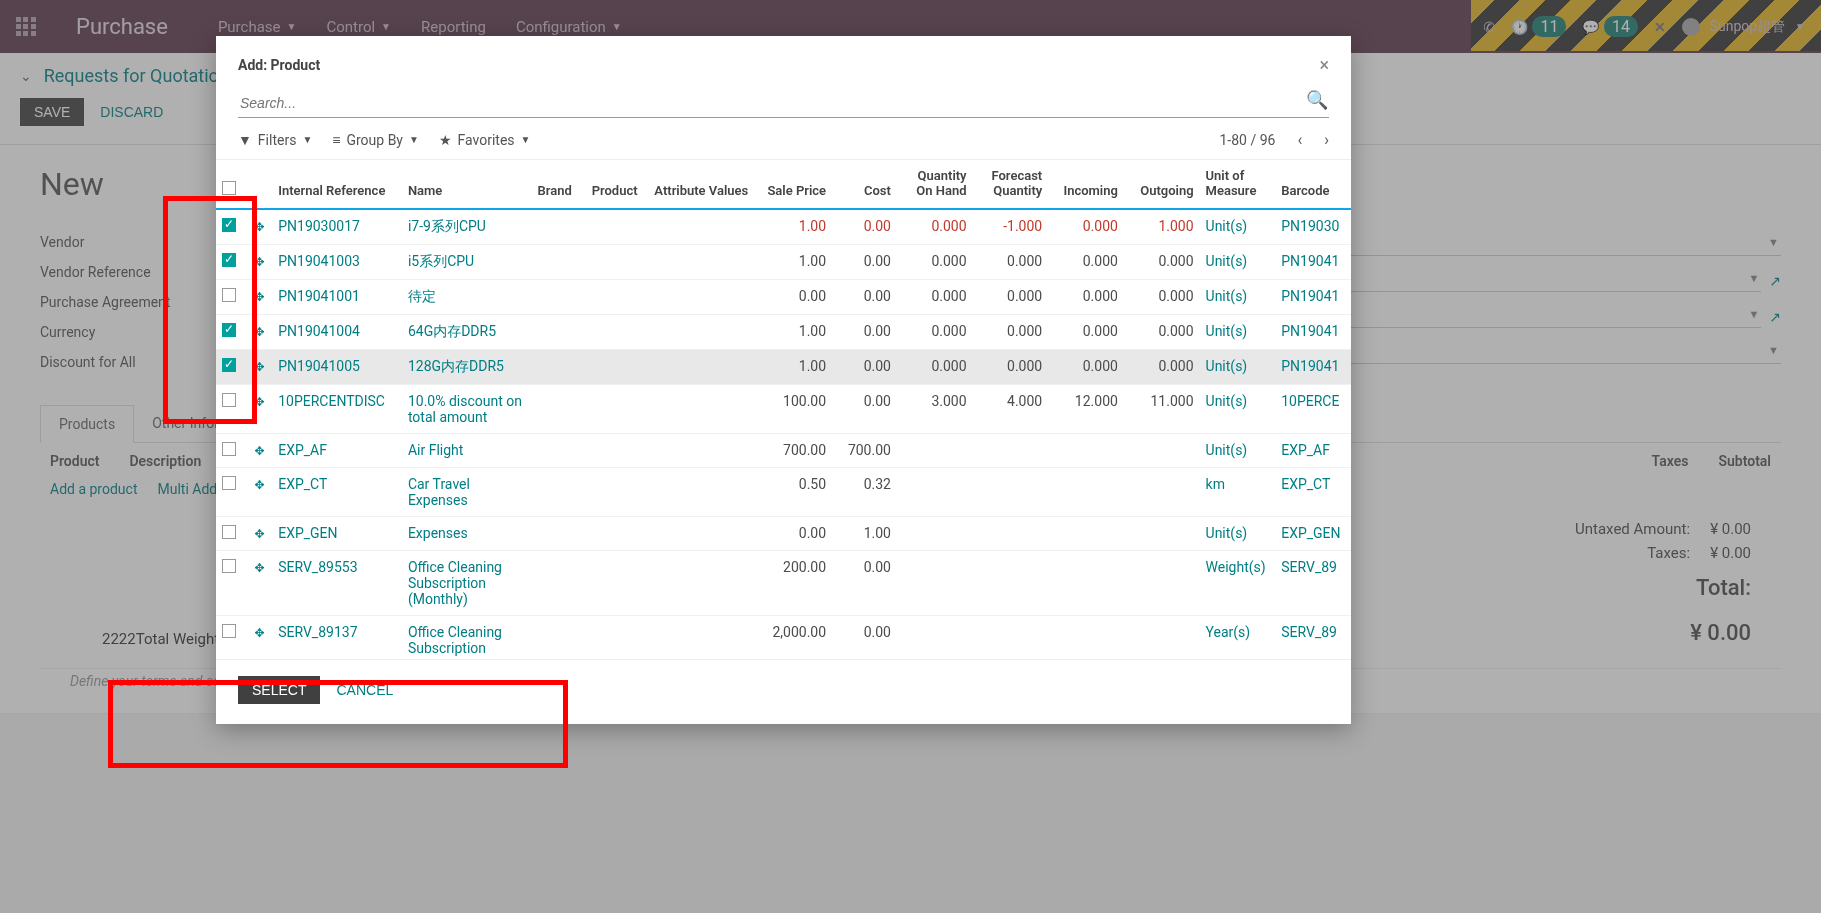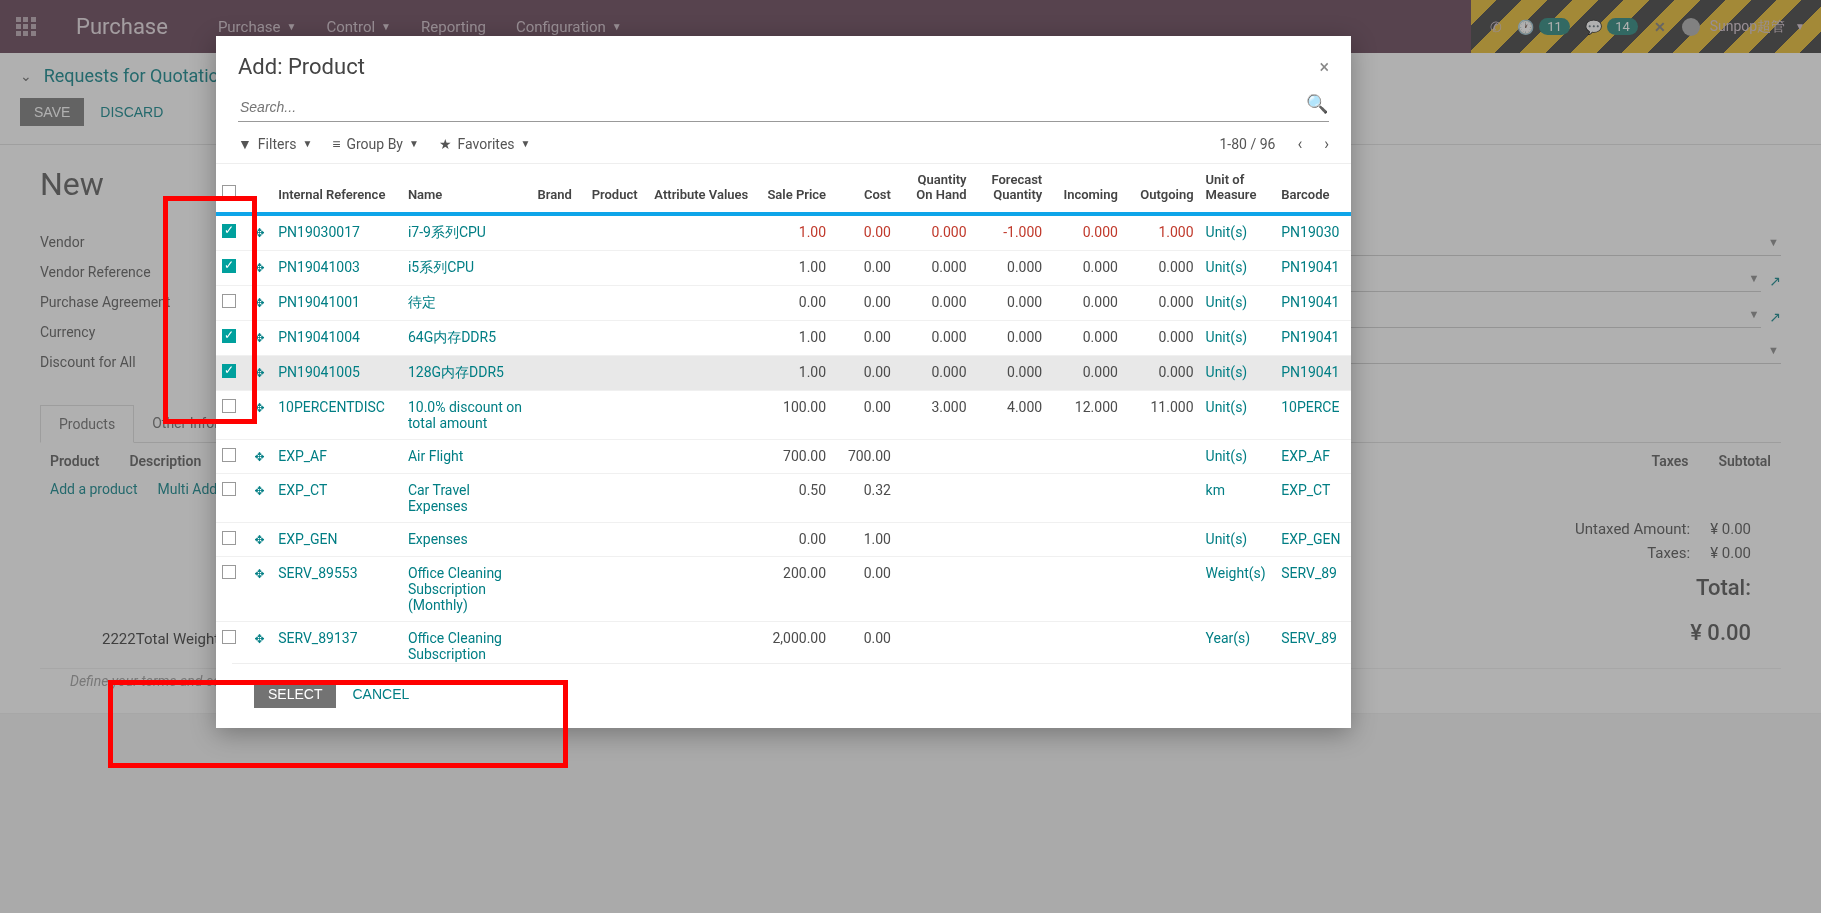--- a/index.html
+++ b/index.html
@@ -9,30 +9,30 @@
 .topnav { background: #5d3a4e; height: 53px; display: flex; align-items: center; padding: 0 16px; color: #e0d0d8; }
 .apps-icon { width: 20px; height: 20px; display: grid; grid-template-columns: repeat(3,1fr); gap: 2px; margin-right: 40px; }
 .apps-icon span { background: #b8a5b0; width: 5px; height: 5px; }
 .brand { font-size: 22px; color: #e8dce2; margin-right: 50px; }
 .topnav-menu { display: flex; gap: 30px; }
 .topnav-item { color: #d4c2cd; font-size: 15px; display: flex; align-items: center; gap: 6px; }
 .topnav-item .caret { font-size: 10px; }
 .topnav-right { margin-left: auto; display: flex; align-items: center; gap: 18px; position: relative; }
 .hazard { position: absolute; right: -16px; top: -18px; width: 350px; height: 53px; background: repeating-linear-gradient(135deg, #e8b823 0 18px, #333 18px 36px); z-index: 0; }
 .hazard-content { position: relative; z-index: 1; display: flex; align-items: center; gap: 16px; padding-left: 20px; }
-.badge-pill { background: #1a7f73; color: #fff; border-radius: 10px; padding: 1px 8px; font-size: 13px; }
+.badge-pill { background: #1a7f73; color: #fff; border-radius: 10px; padding: 1px 8px; font-size: 16px; }
 .user { color: #d4c2cd; display: flex; align-items: center; gap: 10px; }
 .user-avatar { width: 18px; height: 18px; border-radius: 50%; background: #aaa; }
 
 
 .bc-bar { background: #fff; border-bottom: 1px solid #e0e0e0; padding: 12px 20px 18px; }
 .bc { display: flex; align-items: center; gap: 12px; font-size: 18px; color: #017e84; }
 .chev { font-size: 14px; color: #666; }
 .actions { margin-top: 12px; display: flex; gap: 16px; align-items: center; }
-.btn-primary { background: #737373; color: #fff; border: none; padding: 6px 14px; font-size: 14px; }
+.btn-primary { background: #404040; color: #fff; border: none; padding: 6px 14px; font-size: 14px; }
 .btn-link { color: #017e84; background: none; border: none; font-size: 14px; }
 
 
 .form-wrap { padding: 20px 40px; background: #fff; margin: 0; border-bottom: 1px solid #eee; }
 .form-title { font-size: 32px; color: #555; margin-bottom: 24px; }
 .form-grid { display: flex; gap: 80px; }
 .form-col { flex: 1; }
 .form-row { padding: 7px 0; display: flex; align-items: center; }
 .form-label { width: 180px; color: #555; font-size: 14px; }
 .form-field { flex: 1; border-bottom: 1px solid #ccc; height: 22px; position: relative; }
@@ -55,49 +55,49 @@
 .money-block { text-align: right; }
 .money-row { display: flex; justify-content: flex-end; gap: 20px; padding: 3px 0; font-size: 15px; }
 .money-row.total { font-size: 22px; font-weight: 500; padding-top: 10px; flex-direction: column; }
 
 .terms { padding: 4px 30px; color: #999; font-style: italic; font-size: 14px; border-top: 1px solid #eee; margin-top: 6px; }
 
 
 .overlay { position: absolute; inset: 0; background: rgba(80,80,80,0.45); z-index: 100; }
 .modal { position: absolute; left: 216px; top: 36px; width: 1135px; background: #fff; z-index: 101; box-shadow: 0 6px 24px rgba(0,0,0,0.3); display: flex; flex-direction: column; }
 .modal-head { padding: 18px 22px 14px; display: flex; justify-content: space-between; align-items: center; }
-.modal-title { font-size: 22px; color: #444; }
+.modal-title { font-size: 14px; color: #444; font-weight: bold; }
 .modal-close { color: #888; font-size: 18px; cursor: pointer; }
 
 .search-row { padding: 0 22px 8px; }
 .search-box { display: flex; border-bottom: 1px solid #999; }
 .search-box input { flex: 1; border: none; outline: none; font-size: 14px; padding: 6px 2px; font-style: italic; color: #888; }
 .search-box .mag { font-size: 18px; color: #555; }
 
 .filter-row { padding: 4px 22px 10px; display: flex; align-items: center; justify-content: space-between; }
 .filter-left { display: flex; gap: 20px; color: #555; }
 .filter-item { display: flex; align-items: center; gap: 6px; }
 .pager { display: flex; align-items: center; gap: 22px; color: #555; }
 .pager-nav { font-size: 16px; color: #555; }
 
 .mtable-wrap { max-height: 500px; overflow: hidden; border-top: 1px solid #eee; }
 .mtable { width: 100%; border-collapse: collapse; table-layout: fixed; }
-.mtable th { text-align: left; padding: 8px 6px 10px; font-size: 13px; color: #444; font-weight: 600; vertical-align: bottom; border-bottom: 4px solid #0ea5e9; }
+.mtable th { text-align: left; padding: 8px 6px 10px; font-size: 13px; color: #444; font-weight: 600; vertical-align: bottom; border-bottom: 2px solid #0ea5e9; }
 .mtable th.num { text-align: right; }
 .mtable td { padding: 8px 6px; font-size: 14px; border-bottom: 1px solid #f0f0f0; vertical-align: top; }
 .mtable td.num { text-align: right; }
 .mtable tr.row-red td, .mtable tr.row-red td a { color: #c0392b; }
 .mtable tr.row-sel { background: #e8e8e8; }
 .cell-link { color: #017e84; }
 .cb { width: 14px; height: 14px; border: 1px solid #999; display: inline-block; background: #fff; position: relative; }
 .cb.checked { background: #00a09d; border-color: #00a09d; }
 .cb.checked::after { content: '✓'; color: #fff; position: absolute; left: 1px; top: -2px; font-size: 12px; }
 .drag-icon { color: #017e84; font-size: 12px; }
 
-.modal-foot { padding: 16px 22px 20px; display: flex; gap: 16px; border-top: 1px solid #eee; margin-left: 16px; }
+.modal-foot { padding: 16px 22px 20px; display: flex; gap: 16px; border-top: 1px solid #eee; }
 
 
 .redbox { position: absolute; border: 5px solid #f00; z-index: 200; pointer-events: none; }
 .rb1 { left: 163px; top: 196px; width: 94px; height: 228px; }
 .rb2 { left: 108px; top: 680px; width: 460px; height: 88px; }
 
 
 .col-cb { width: 30px; }
 .col-drag { width: 22px; }
 .col-ref { width: 120px; }

